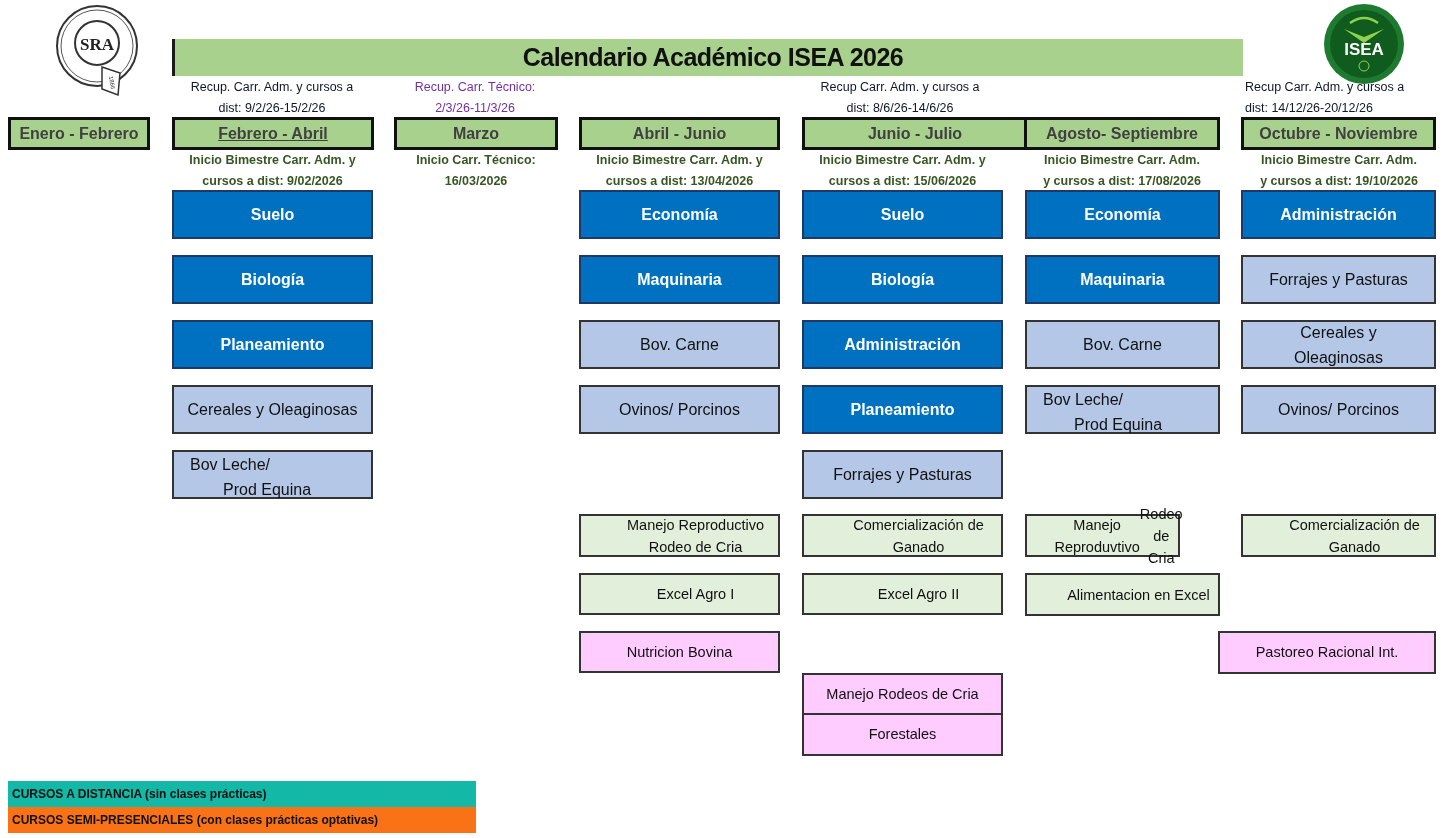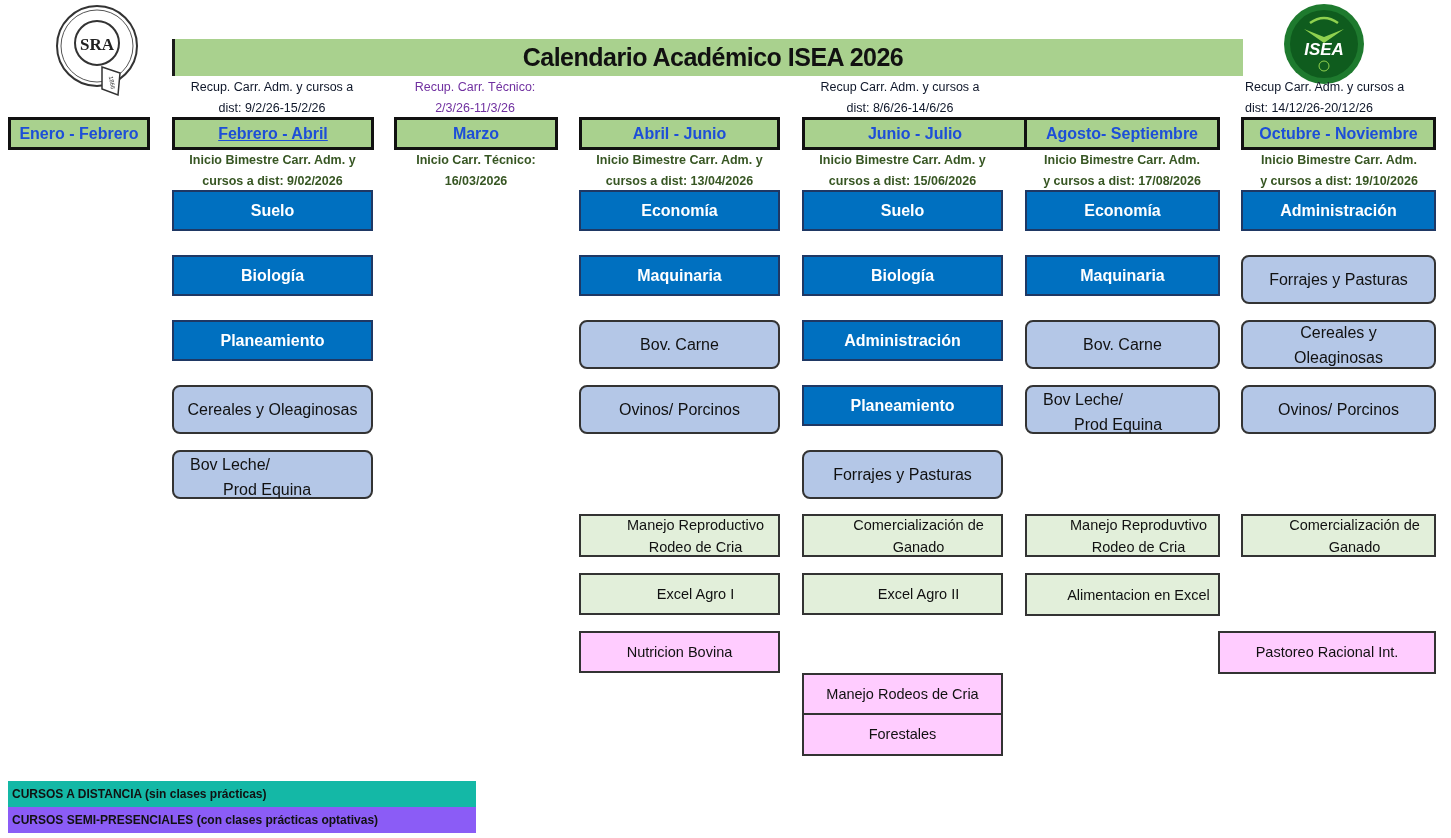--- a/index.html
+++ b/index.html
@@ -3,21 +3,21 @@
   <meta charset="utf-8">
   <style>
     * { box-sizing: border-box; margin: 0; padding: 0; }
     html, body { width: 1451px; height: 838px; background: #ffffff; overflow: hidden; }
     body { position: relative; font-family: "Liberation Sans", sans-serif; color: #111; }
 
     .abs { position: absolute; }
 
     
     .logo-sra { left: 50px; top: 3px; width: 94px; height: 94px; }
-    .logo-isea { left: 1280px; top: 3px; width: 88px; height: 82px; font-style: italic; }
+    .logo-isea { left: 1320px; top: 3px; width: 88px; height: 82px; }
 
     
     .title-bar {
       left: 172px; top: 39px; width: 1071px; height: 37px;
       background: #a9d18e; border-left: 3px solid #1a1a1a;
       display: flex; align-items: center; justify-content: center;
       font-size: 25px; font-weight: bold; color: #111;
       font-family: "Liberation Sans", sans-serif; letter-spacing: -0.5px; padding-left: 8px;
     }
 
@@ -25,50 +25,50 @@
     .recup {
       font-size: 12.5px; line-height: 21px; text-align: center; color: #0f172a;
     }
     .recup.purple { color: #7030a0; }
     .recup.left { text-align: left; }
 
     
     .month {
       height: 33px; background: #a9d18e; border: 3px solid #111;
       display: flex; align-items: center; justify-content: center;
-      font-size: 16px; font-weight: bold; color: #1d4ed8;
+      font-size: 16px; font-weight: bold; color: #404040;
     }
 
     .start {
       font-size: 12.5px; font-weight: bold; line-height: 21px; text-align: center; color: #375623;
     }
 
     
     .course {
       border: 2px solid #333;
       display: flex; align-items: center; justify-content: center;
       text-align: center; font-size: 16px; line-height: 25px;
     }
     .course.core {
       background: #0070c0; color: #ffffff; font-weight: bold; border-color: #1f3864;
-      height: 41px;
-    }
-    .course.spec { background: #b4c7e7; color: #111; height: 49px; border-radius: 8px; }
+      height: 49px;
+    }
+    .course.spec { background: #b4c7e7; color: #111; height: 49px; }
     .course.dist { background: #e2efda; color: #111; font-size: 14.5px; line-height: 22px; padding-left: 32px; }
     .course.semi { background: #ffccff; color: #111; font-size: 14.5px; }
     .course.twoline-left { justify-content: flex-start; text-align: left; padding-left: 16px; }
 
     
     .legend {
       left: 8px; width: 468px; height: 26px; padding-left: 4px;
       display: flex; align-items: center;
       font-size: 12px; font-weight: bold; color: #111;
     }
     .legend.dist { top: 781px; background: #14b8a6; }
-    .legend.semi { top: 807px; background: #8b5cf6; }
+    .legend.semi { top: 807px; background: #f97316; }
   </style>
 </head>
 <body>
 
 <div class="abs logo-sra">
   <svg width="94" height="94" viewBox="0 0 94 94">
     <circle cx="47" cy="43" r="40" fill="#fff" stroke="#333" stroke-width="2"></circle>
     <circle cx="47" cy="43" r="36" fill="none" stroke="#555" stroke-width="1"></circle>
     <circle cx="47" cy="40" r="22" fill="#fff" stroke="#333" stroke-width="2"></circle>
     <text x="47" y="47" text-anchor="middle" font-family="Liberation Serif, serif" font-weight="bold" font-size="17" fill="#222">SRA</text>
@@ -173,21 +173,21 @@
 <div class="abs course semi" style="left:802px; top:673px; width:201px; height:42px;">Manejo Rodeos de Cria</div>
 <div class="abs course semi" style="left:802px; top:713px; width:201px; height:43px;">Forestales</div>
 
 <div class="abs course core" style="left:1025px; top:190px; width:195px;">Economía</div>
 <div class="abs course core" style="left:1025px; top:255px; width:195px;">Maquinaria</div>
 <div class="abs course spec" style="left:1025px; top:320px; width:195px;">Bov. Carne</div>
 <div class="abs course spec twoline-left" style="left:1025px; top:385px; width:195px; flex-direction:column; align-items:flex-start;">
   <span>Bov Leche/</span>
   <span style="padding-left:31px;">Prod Equina</span>
 </div>
-<div class="abs course dist" style="left:1025px; top:514px; width:195px; height:43px; flex-direction:column;">
+<div class="abs course dist" style="left:1025px; top:514px; width:155px; height:43px; flex-direction:row;">
   <span>Manejo Reproduvtivo</span>
   <span>Rodeo de Cria</span>
 </div>
 <div class="abs course dist" style="left:1025px; top:573px; width:195px; height:43px;">Alimentacion en Excel</div>
 
 <div class="abs course core" style="left:1241px; top:190px; width:195px;">Administración</div>
 <div class="abs course spec" style="left:1241px; top:255px; width:195px;">Forrajes y Pasturas</div>
 <div class="abs course spec" style="left:1241px; top:320px; width:195px; flex-direction:column;">
   <span>Cereales y</span>
   <span>Oleaginosas</span>

